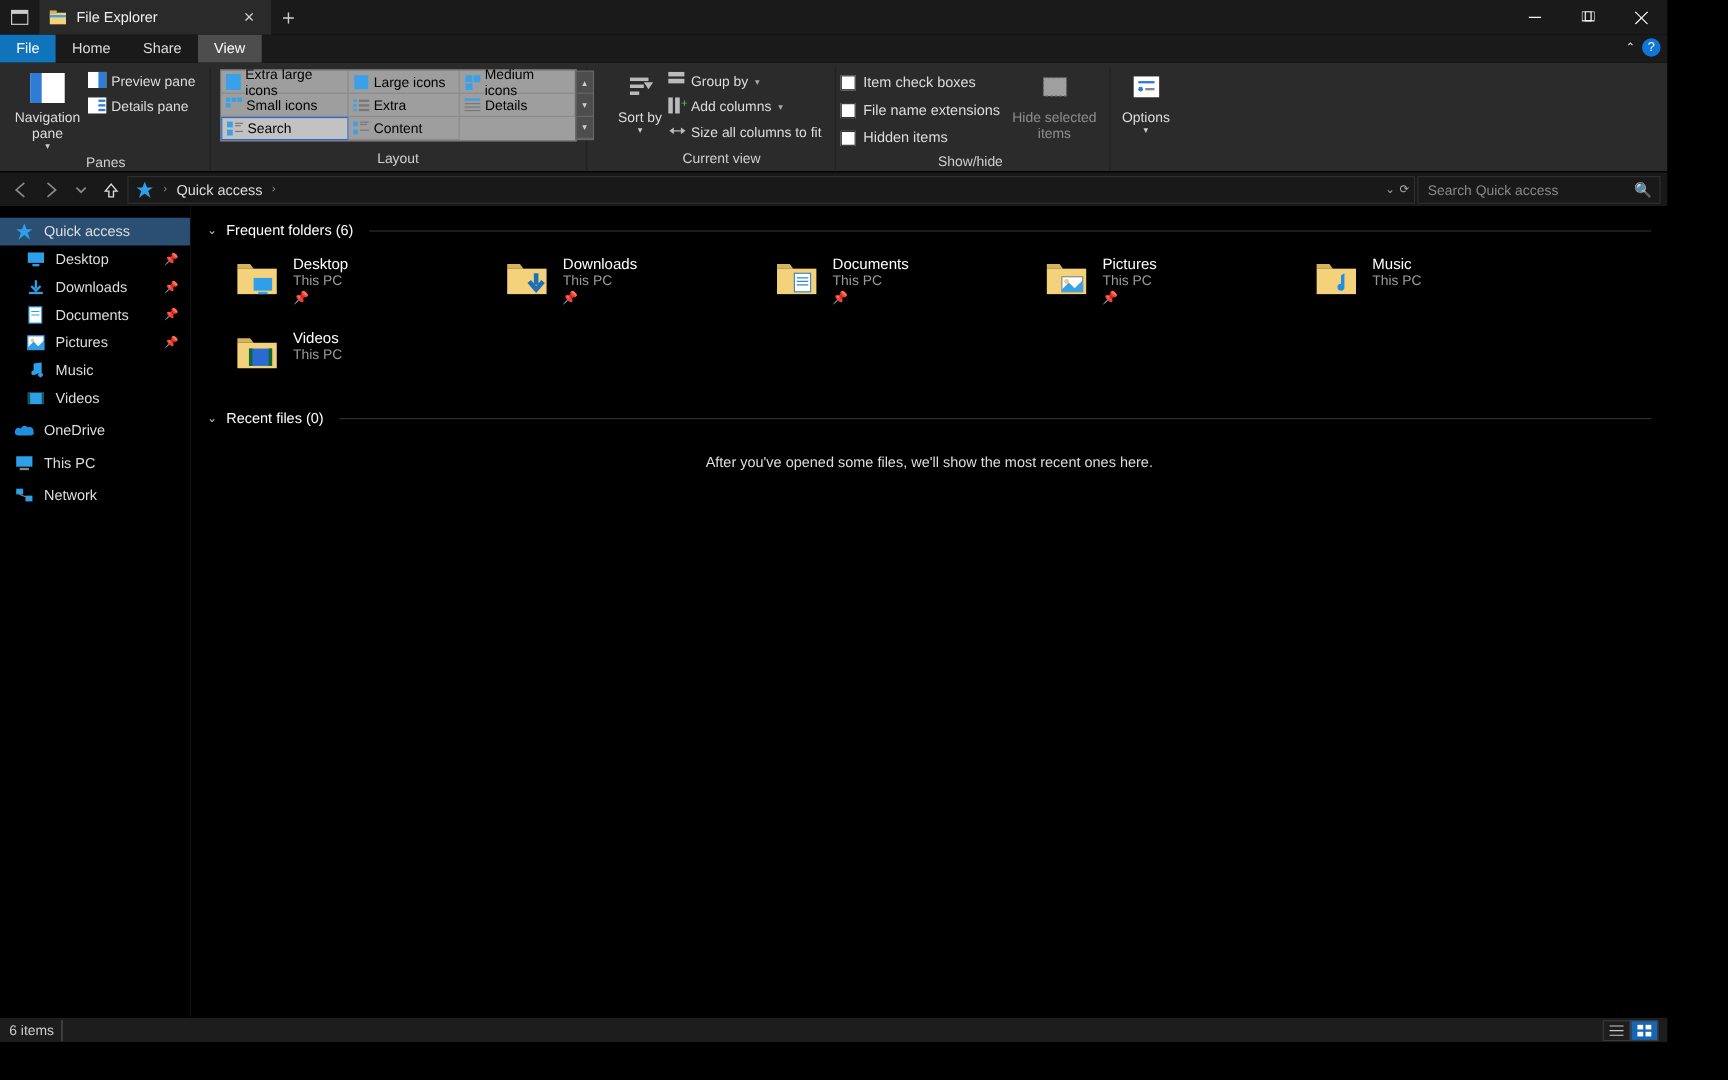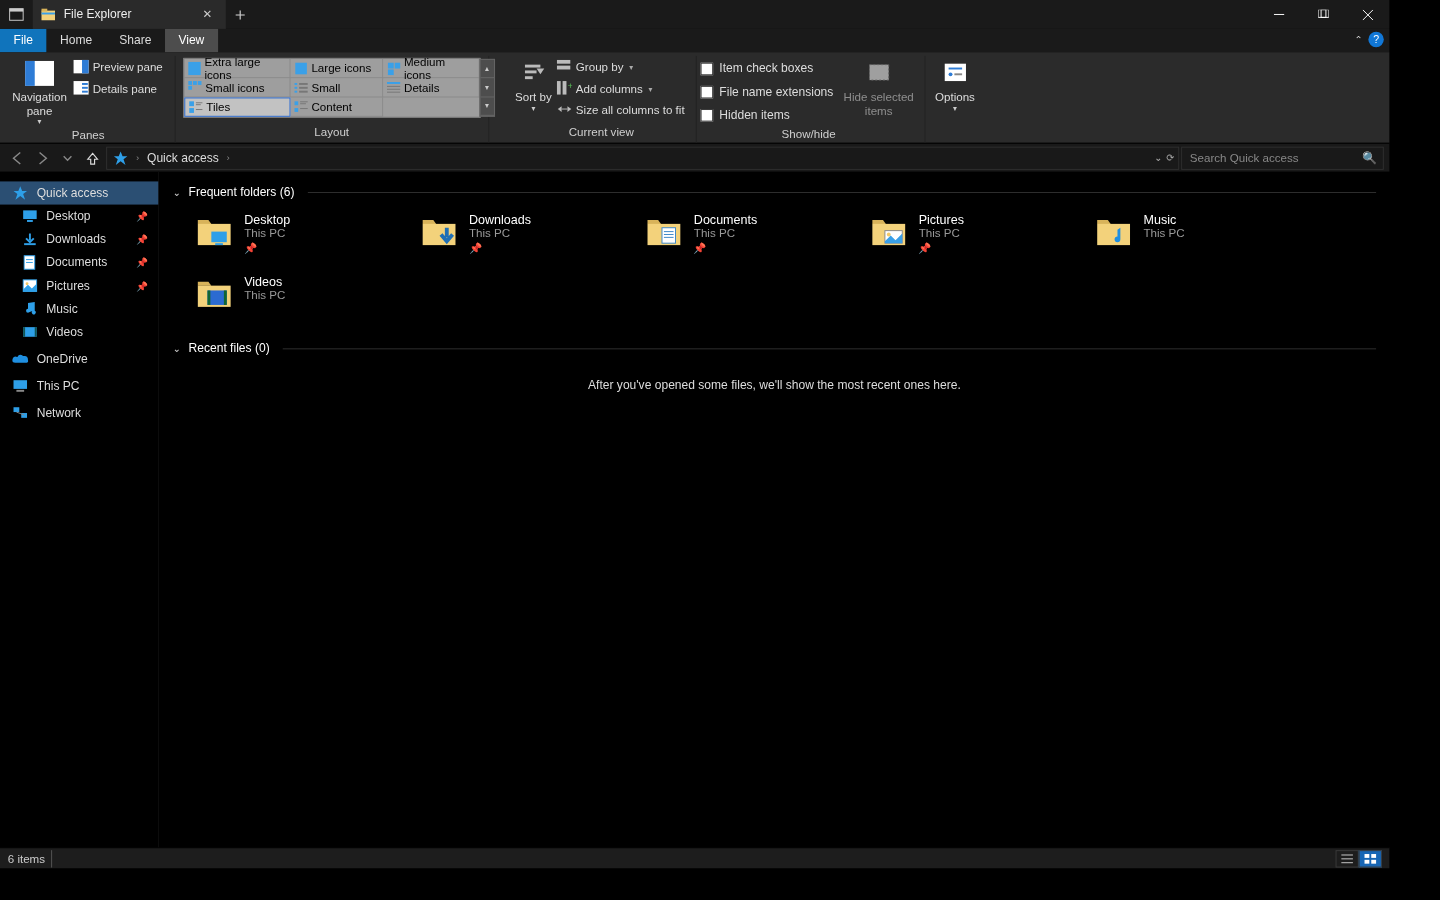--- a/index.html
+++ b/index.html
@@ -222,40 +222,40 @@
           </div>
         <div class="cell">
             <svg width="14" height="14">
               <rect x="0" y="2" width="3" height="2" fill="#3aa0e8"></rect>
               <rect x="5" y="2" width="9" height="2" fill="#777"></rect>
               <rect x="0" y="6" width="3" height="2" fill="#3aa0e8"></rect>
               <rect x="5" y="6" width="9" height="2" fill="#777"></rect>
               <rect x="0" y="10" width="3" height="2" fill="#3aa0e8"></rect>
               <rect x="5" y="10" width="9" height="2" fill="#777"></rect>
             </svg>
-            <span>Small</span>
+            <span>Extra</span>
           </div>
         <div class="cell">
             <svg width="14" height="14">
               <rect x="0" y="1" width="14" height="2" fill="#3aa0e8"></rect>
               <rect x="0" y="5" width="14" height="1" fill="#777"></rect>
               <rect x="0" y="8" width="14" height="1" fill="#777"></rect>
               <rect x="0" y="11" width="14" height="1" fill="#777"></rect>
             </svg>
             <span>Details</span>
           </div>
         <div class="cell selected">
             <svg width="14" height="14">
               <rect x="0" y="1" width="5" height="5" fill="#3aa0e8"></rect>
               <rect x="7" y="2" width="7" height="1" fill="#777"></rect>
               <rect x="7" y="4" width="5" height="1" fill="#777"></rect>
               <rect x="0" y="8" width="5" height="5" fill="#3aa0e8"></rect>
               <rect x="7" y="9" width="7" height="1" fill="#777"></rect>
             </svg>
-            <span>Tiles</span>
+            <span>Search</span>
           </div>
         <div class="cell">
             <svg width="14" height="14">
               <rect x="0" y="1" width="4" height="4" fill="#3aa0e8"></rect>
               <rect x="6" y="1" width="8" height="1" fill="#777"></rect>
               <rect x="6" y="3" width="6" height="1" fill="#777"></rect>
               <rect x="0" y="8" width="4" height="4" fill="#3aa0e8"></rect>
               <rect x="6" y="8" width="8" height="1" fill="#777"></rect>
             </svg>
             <span>Content</span>

